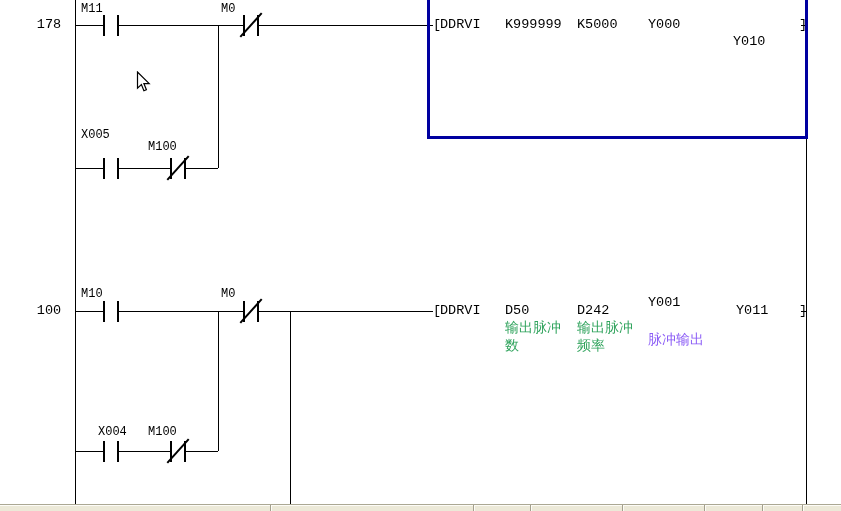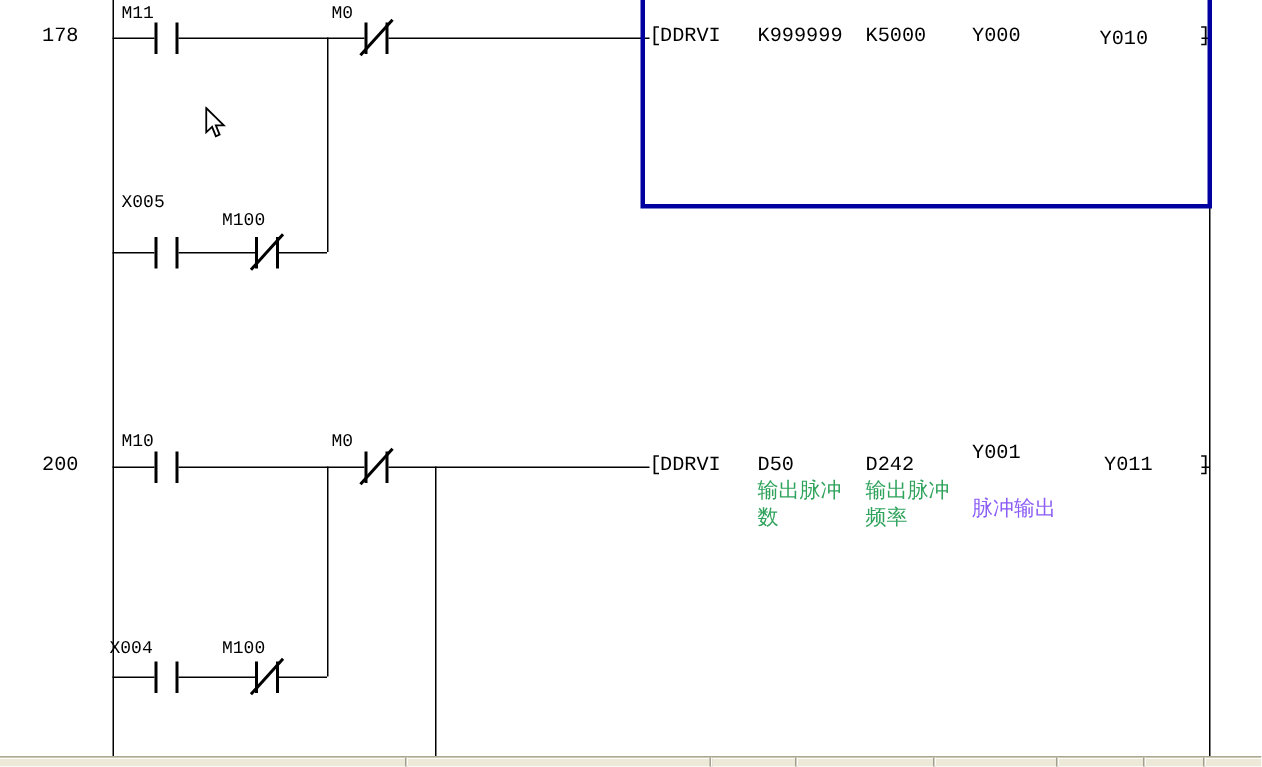--- a/index.html
+++ b/index.html
@@ -18,21 +18,21 @@
   .contact{position:absolute;width:16px;height:21px;background:#fff;z-index:2;}
   .contact .bar{position:absolute;top:0;width:2px;height:21px;background:#000;}
   .contact .bar.b1{left:0;}
   .contact .bar.b2{left:14px;}
   .slash{position:absolute;width:32px;height:2px;background:#000;
          transform:rotate(-48deg);z-index:2;}
 
   
   .lbl{position:absolute;width:60px;text-align:left;font-size:12px;
        line-height:14px;color:#000;white-space:nowrap;z-index:4;}
-  .step{position:absolute;width:42px;text-align:left;font-size:13.5px;
+  .step{position:absolute;width:42px;text-align:center;font-size:13.5px;
         line-height:14px;color:#000;z-index:4;}
   .instr{position:absolute;font-size:13.5px;line-height:14px;color:#000;
          white-space:nowrap;z-index:4;}
   .cjk{position:absolute;font-size:14px;line-height:16px;white-space:nowrap;z-index:4;}
 
   
   .selbox{position:absolute;border:3px solid #0000a0;background:transparent;
           box-sizing:border-box;z-index:3;}
 
   
@@ -82,47 +82,47 @@
     <div class="bar b1"></div>
     <div class="bar b2"></div>
   </div>
   <div class="slash" style="left:162px;top:167px"></div>
 
   <div class="instr" style="left:433px;top:18px">[</div>
   <div class="instr" style="left:440px;top:18px">DDRVI</div>
   <div class="instr" style="left:505px;top:18px">K999999</div>
   <div class="instr" style="left:577px;top:18px">K5000</div>
   <div class="instr" style="left:648px;top:18px">Y000</div>
-  <div class="instr" style="left:733px;top:20px">Y010</div>
+  <div class="instr" style="left:733px;top:35px">Y010</div>
   <div class="instr" style="left:799px;top:18px">]</div>
 
   <div class="selbox" style="left:427px;top:-6px;width:381px;height:145px"></div>
 
-  <div class="step" style="left:28px;top:304px">200</div>
+  <div class="step" style="left:28px;top:304px">100</div>
 
   <div class="wire-h" style="left:75px;top:311px;width:358px"></div>
   <div class="wire-v" style="left:218px;top:311px;height:140px"></div>
   <div class="wire-h" style="left:75px;top:451px;width:143px"></div>
   <div class="wire-v" style="left:290px;top:311px;height:193px"></div>
   <div class="wire-h" style="left:801px;top:311px;width:5px"></div>
 
   <div class="lbl" style="left:81px;top:287px">M10</div>
   <div class="contact" style="left:103px;top:301px">
     <div class="bar b1"></div>
     <div class="bar b2"></div>
   </div>
 
   <div class="lbl" style="left:221px;top:287px">M0</div>
   <div class="contact" style="left:243px;top:301px">
     <div class="bar b1"></div>
     <div class="bar b2"></div>
   </div>
   <div class="slash" style="left:235px;top:310px"></div>
 
-  <div class="lbl" style="left:73px;top:425px">X004</div>
+  <div class="lbl" style="left:98px;top:425px">X004</div>
   <div class="contact" style="left:103px;top:441px">
     <div class="bar b1"></div>
     <div class="bar b2"></div>
   </div>
   <div class="lbl" style="left:148px;top:425px">M100</div>
   <div class="contact" style="left:170px;top:441px">
     <div class="bar b1"></div>
     <div class="bar b2"></div>
   </div>
   <div class="slash" style="left:162px;top:450px"></div>

